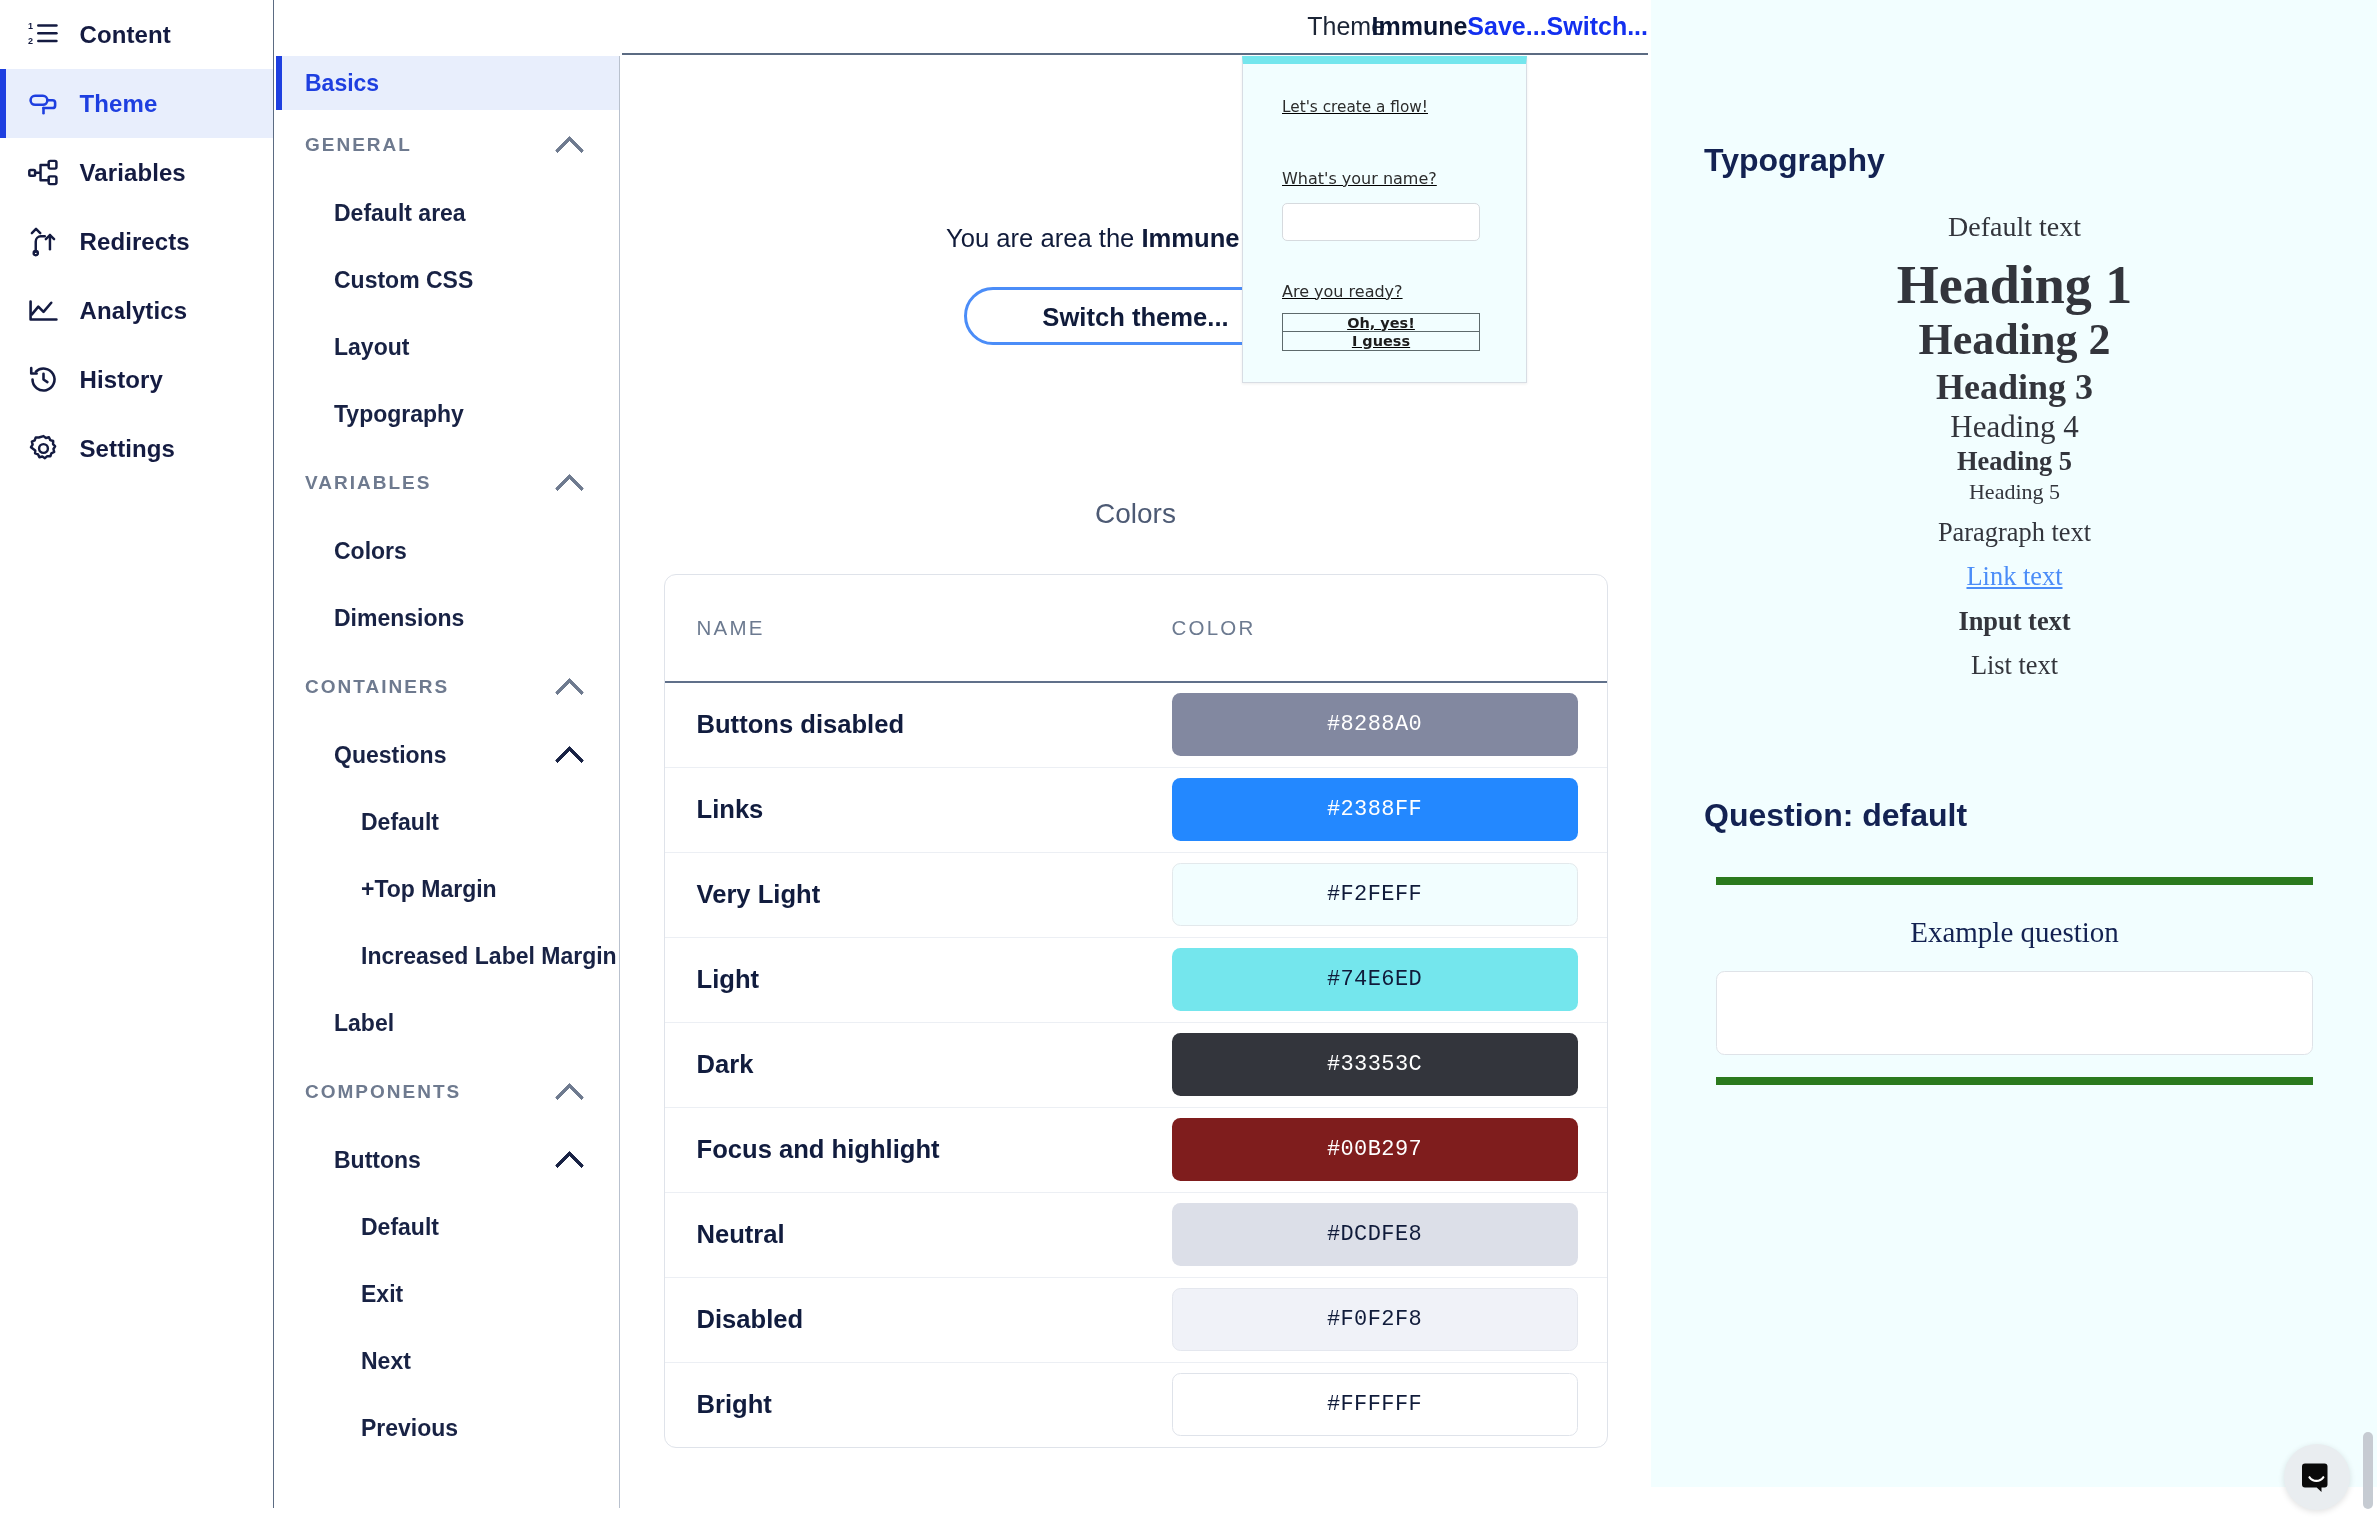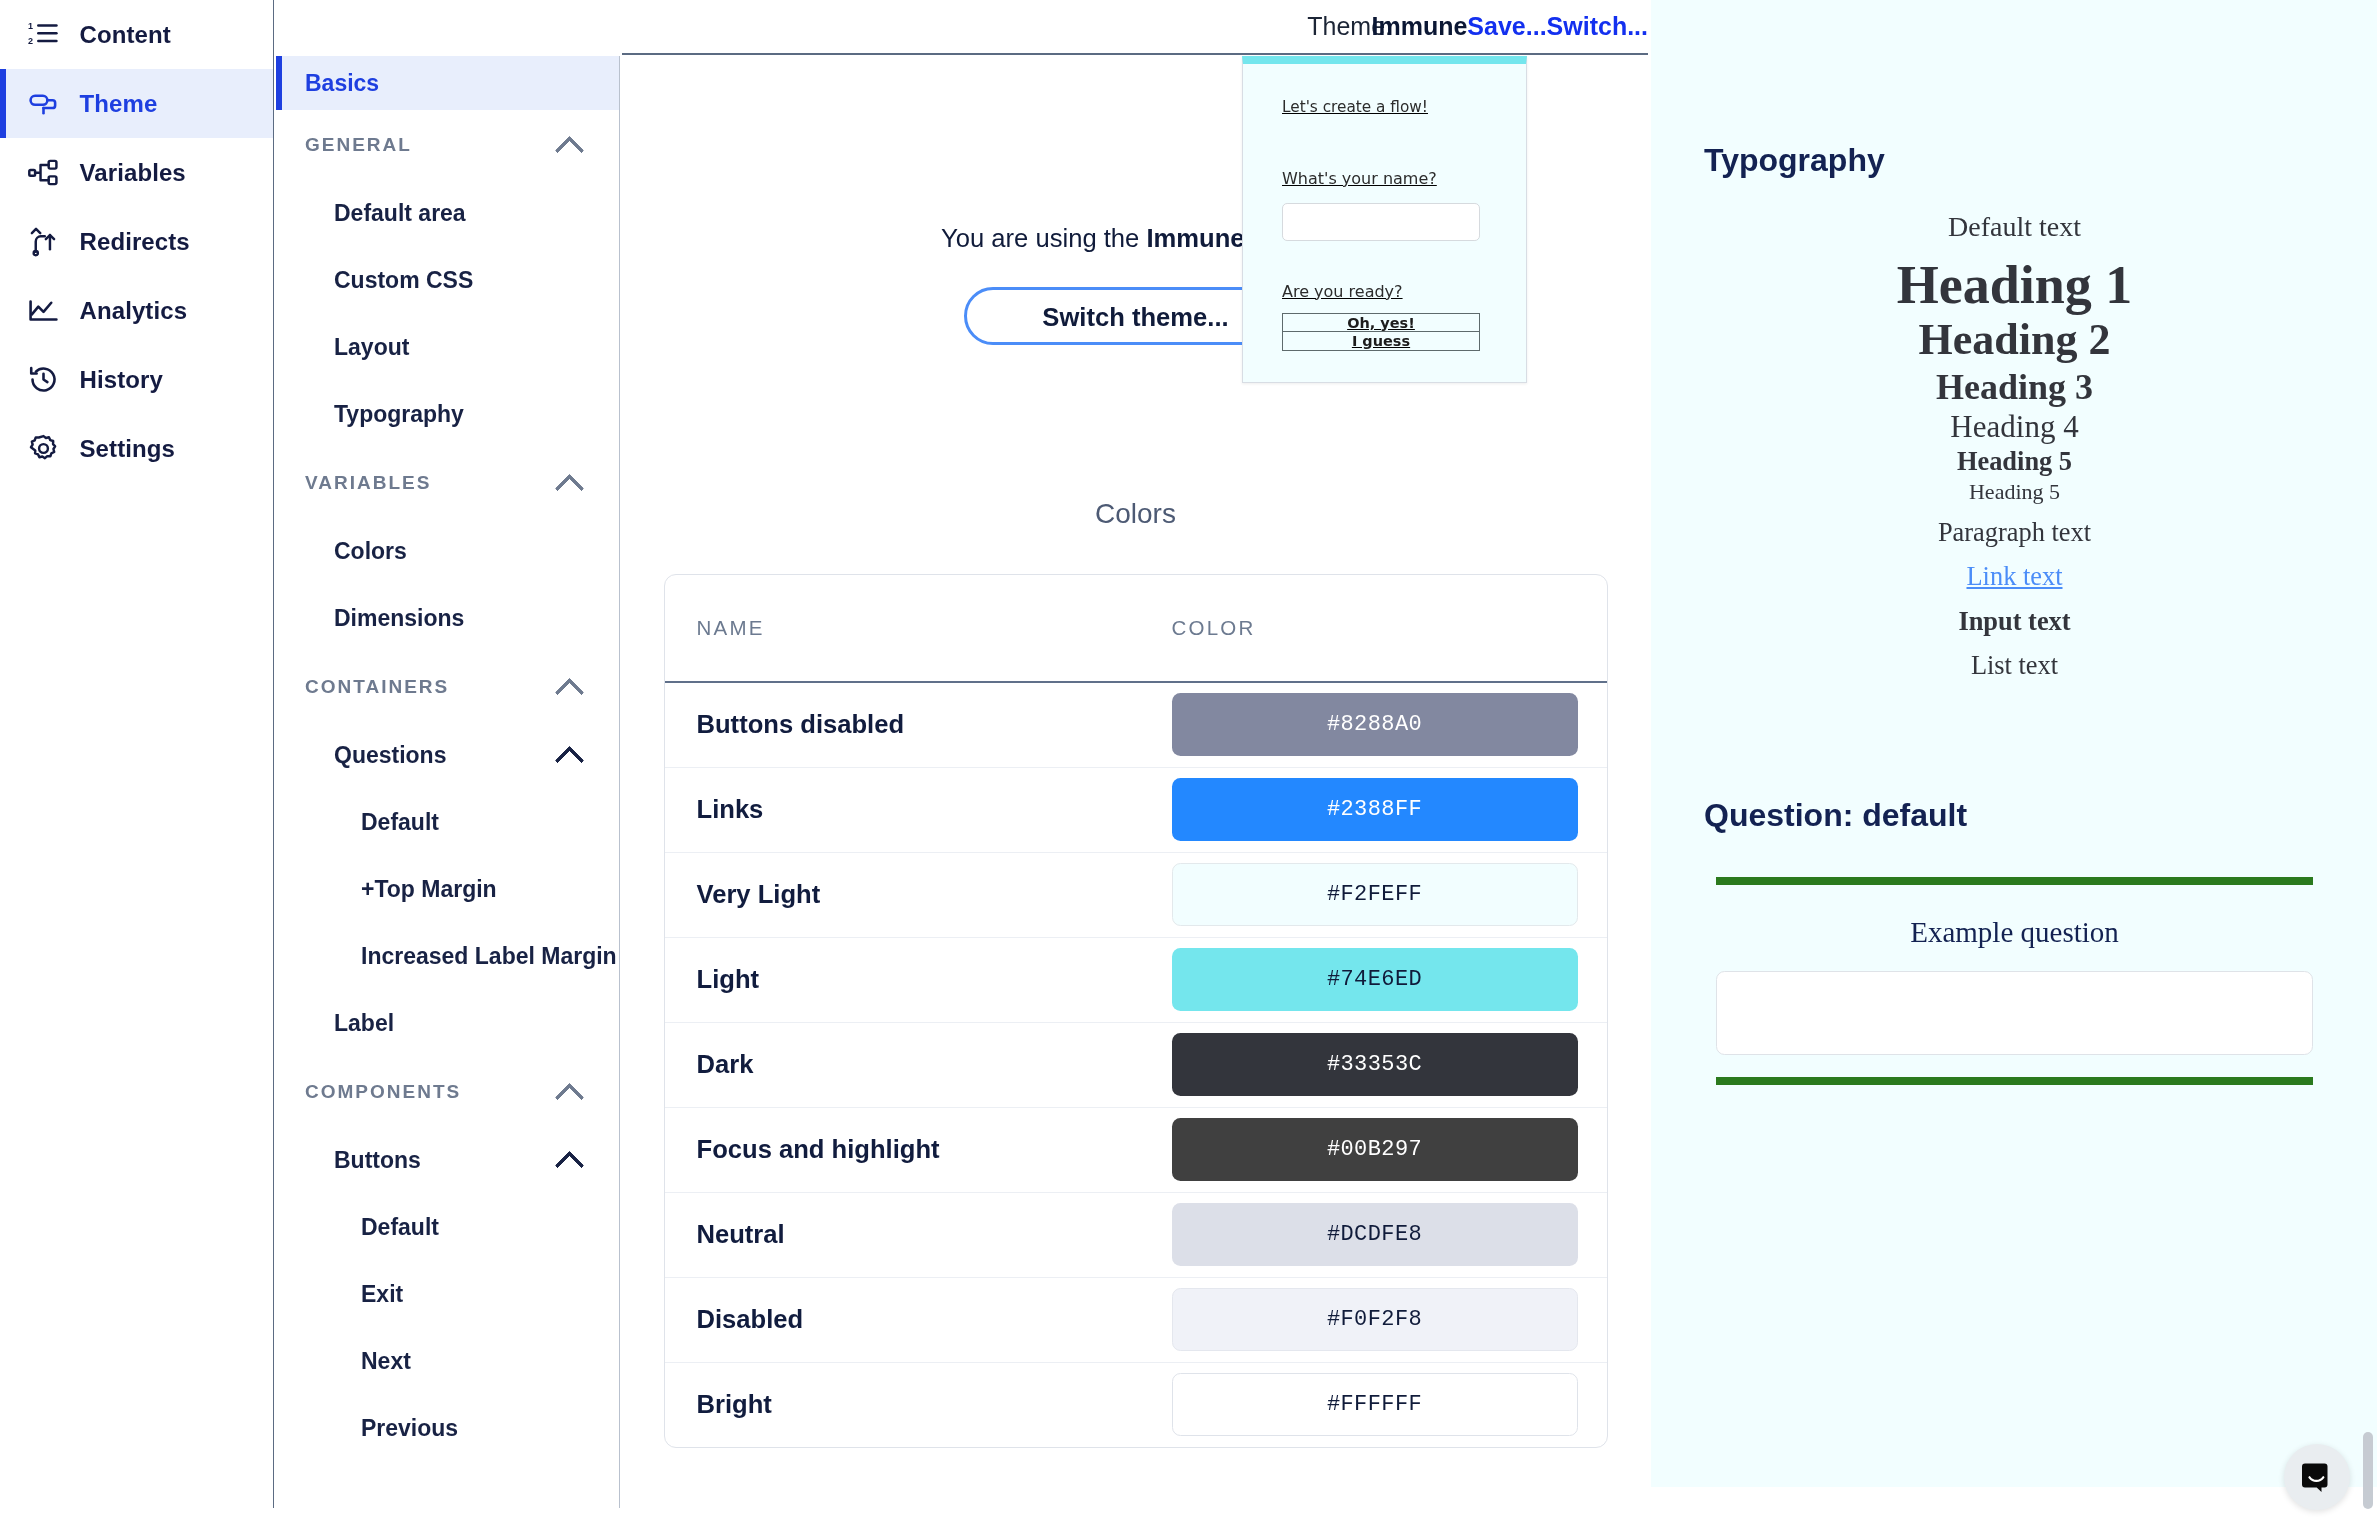--- a/index.html
+++ b/index.html
@@ -381,21 +381,21 @@
 
   <header class="topbar">
     <span class="tb-label">Theme:</span>
     <span class="tb-theme">Immune</span>
     <span class="tb-link">Save...</span>
     <span class="tb-link">Switch...</span>
   </header>
 
   <main class="main">
     <p class="theme-msg">
-      <span>You are using the </span><b>Immune</b><span> theme.</span>
+      <span>You are area the </span><b>Immune</b><span> theme.</span>
     </p>
     <button class="switch-btn">Switch theme...</button>
 
     <h2 class="section-title">Colors</h2>
 
     <div class="colors-card">
       <table class="ctable">
         <thead>
           <tr>
             <th>NAME</th>
@@ -429,21 +429,21 @@
             </tr>
             <tr>
               <td class="cname">Dark</td>
               <td class="cswatchcell">
                 <div class="cswatch" style="background: rgb(51, 53, 60); color: rgb(255, 255, 255); border: 0px;">#33353C</div>
               </td>
             </tr>
             <tr>
               <td class="cname">Focus and highlight</td>
               <td class="cswatchcell">
-                <div class="cswatch" style="background: #404040; color: rgb(255, 255, 255); border: 0px;">#00B297</div>
+                <div class="cswatch" style="background: #7f1d1d; color: rgb(255, 255, 255); border: 0px;">#00B297</div>
               </td>
             </tr>
             <tr>
               <td class="cname">Neutral</td>
               <td class="cswatchcell">
                 <div class="cswatch" style="background: rgb(220, 223, 232); color: rgb(16, 27, 58); border: 0px;">#DCDFE8</div>
               </td>
             </tr>
             <tr>
               <td class="cname">Disabled</td>

